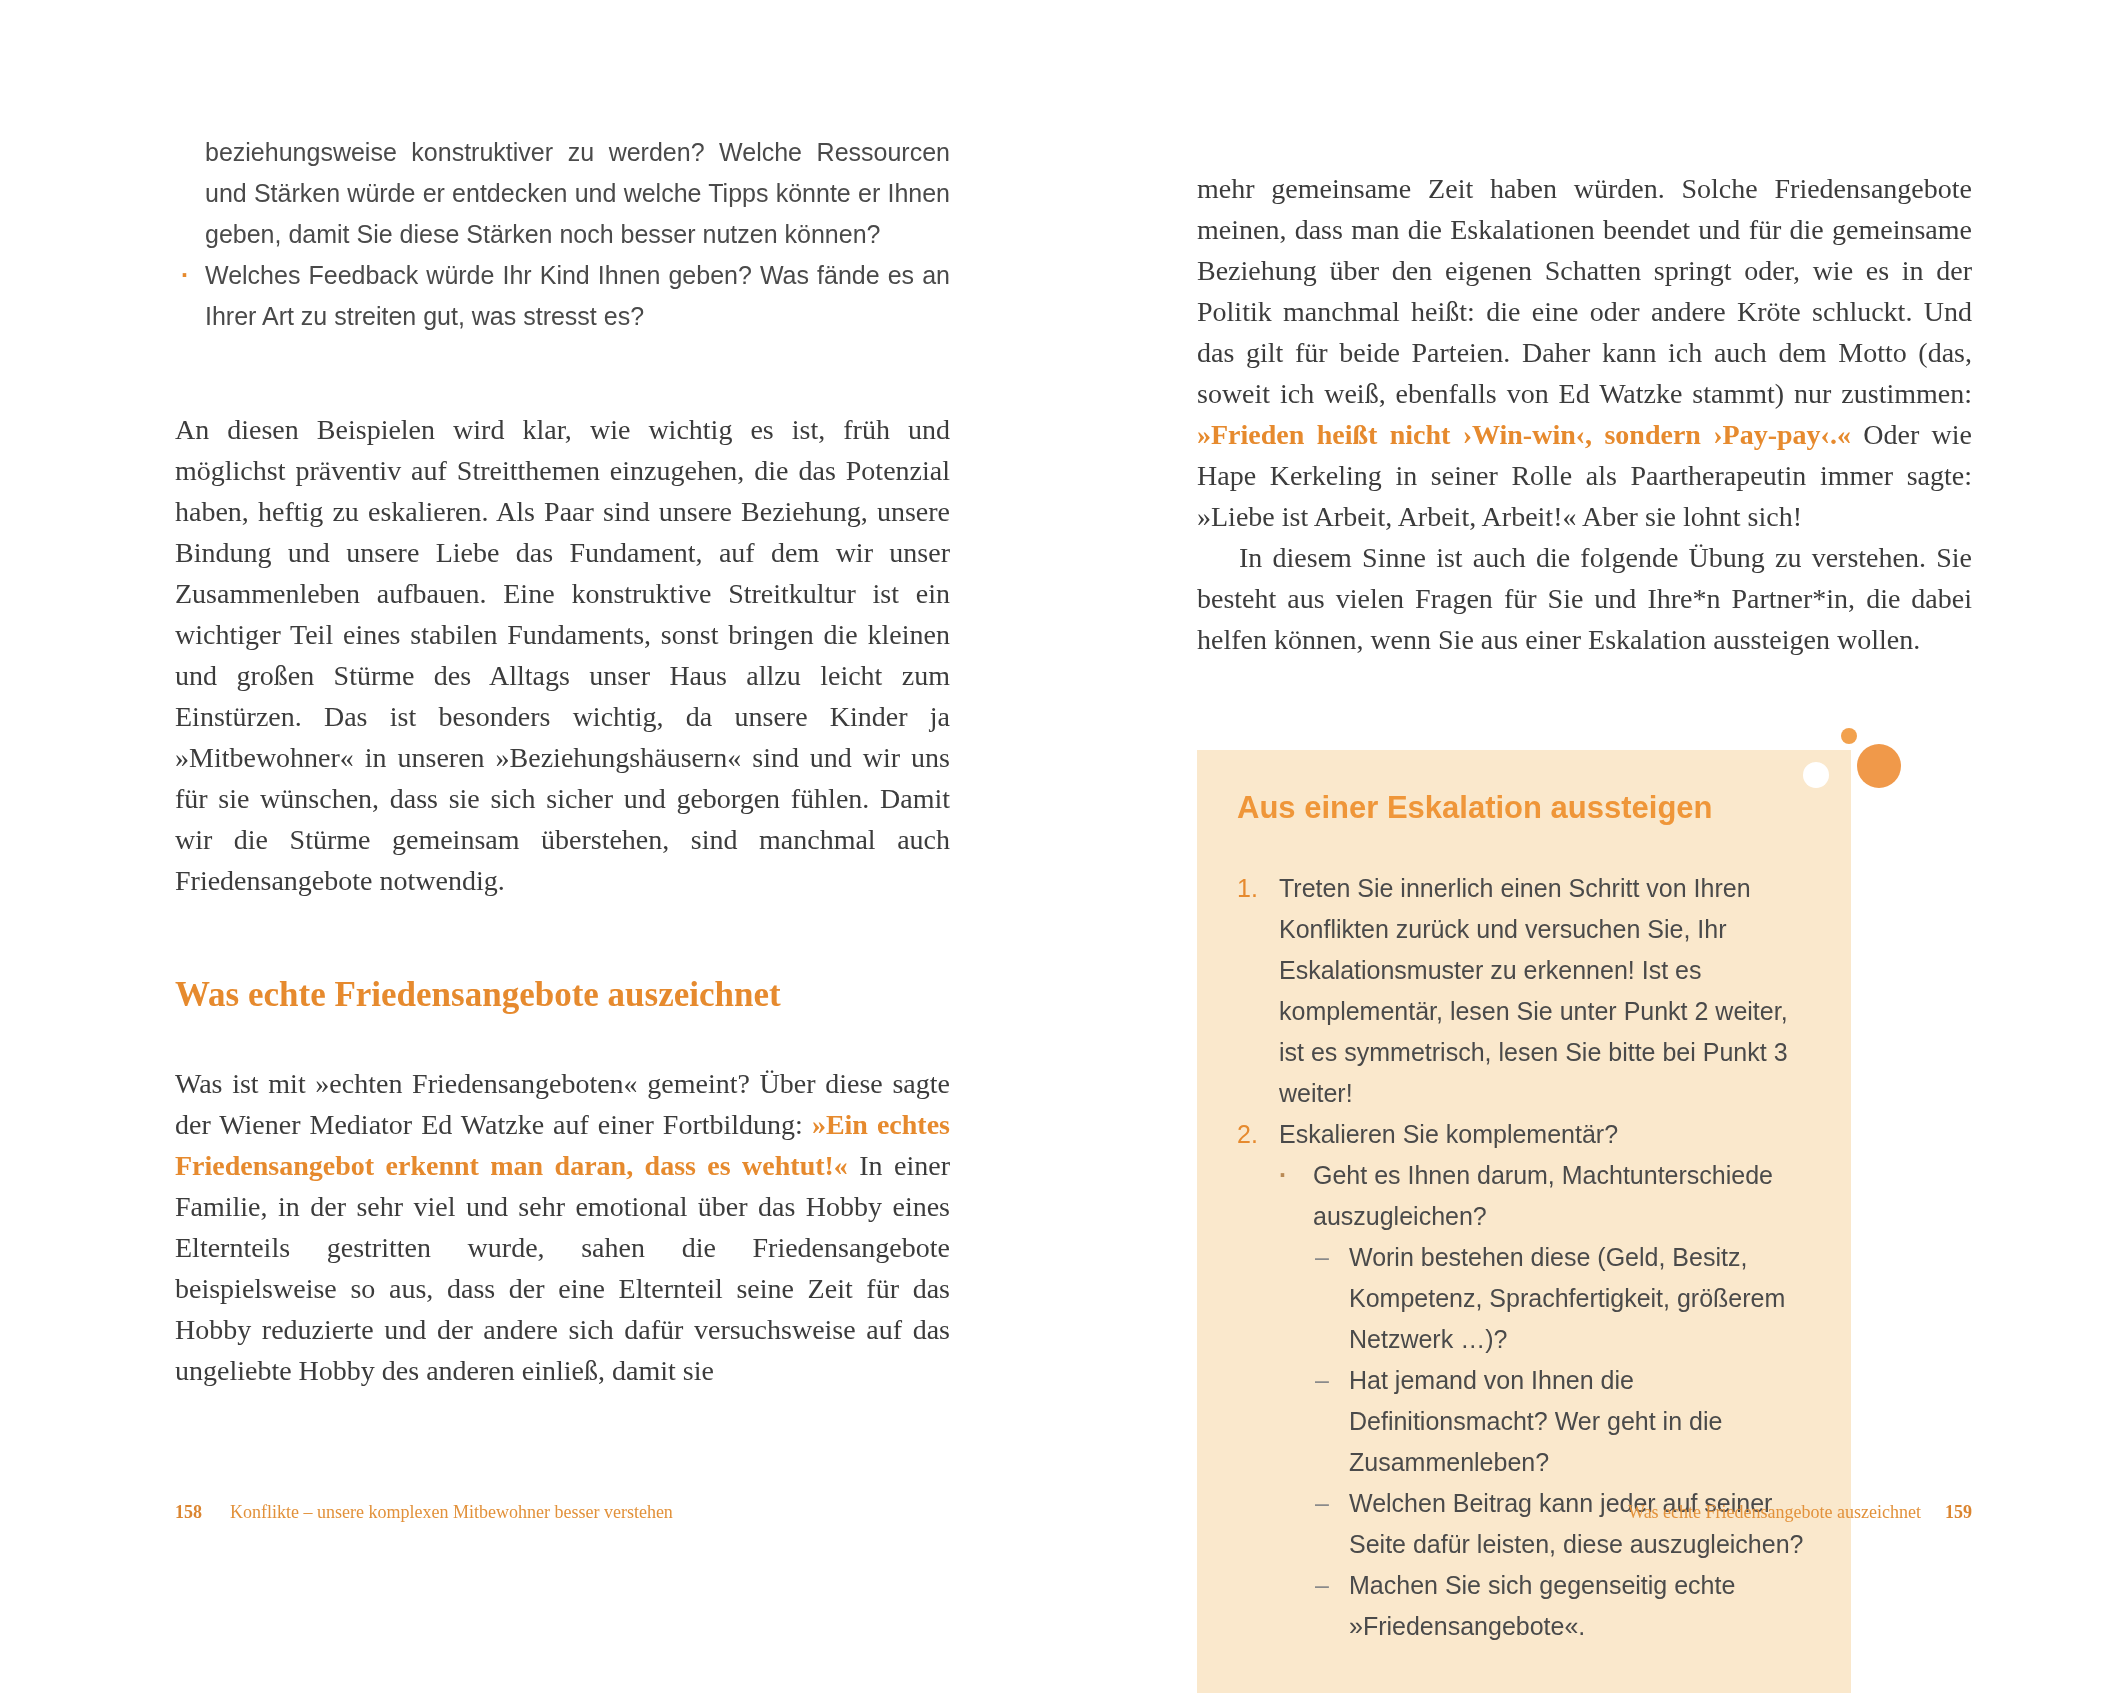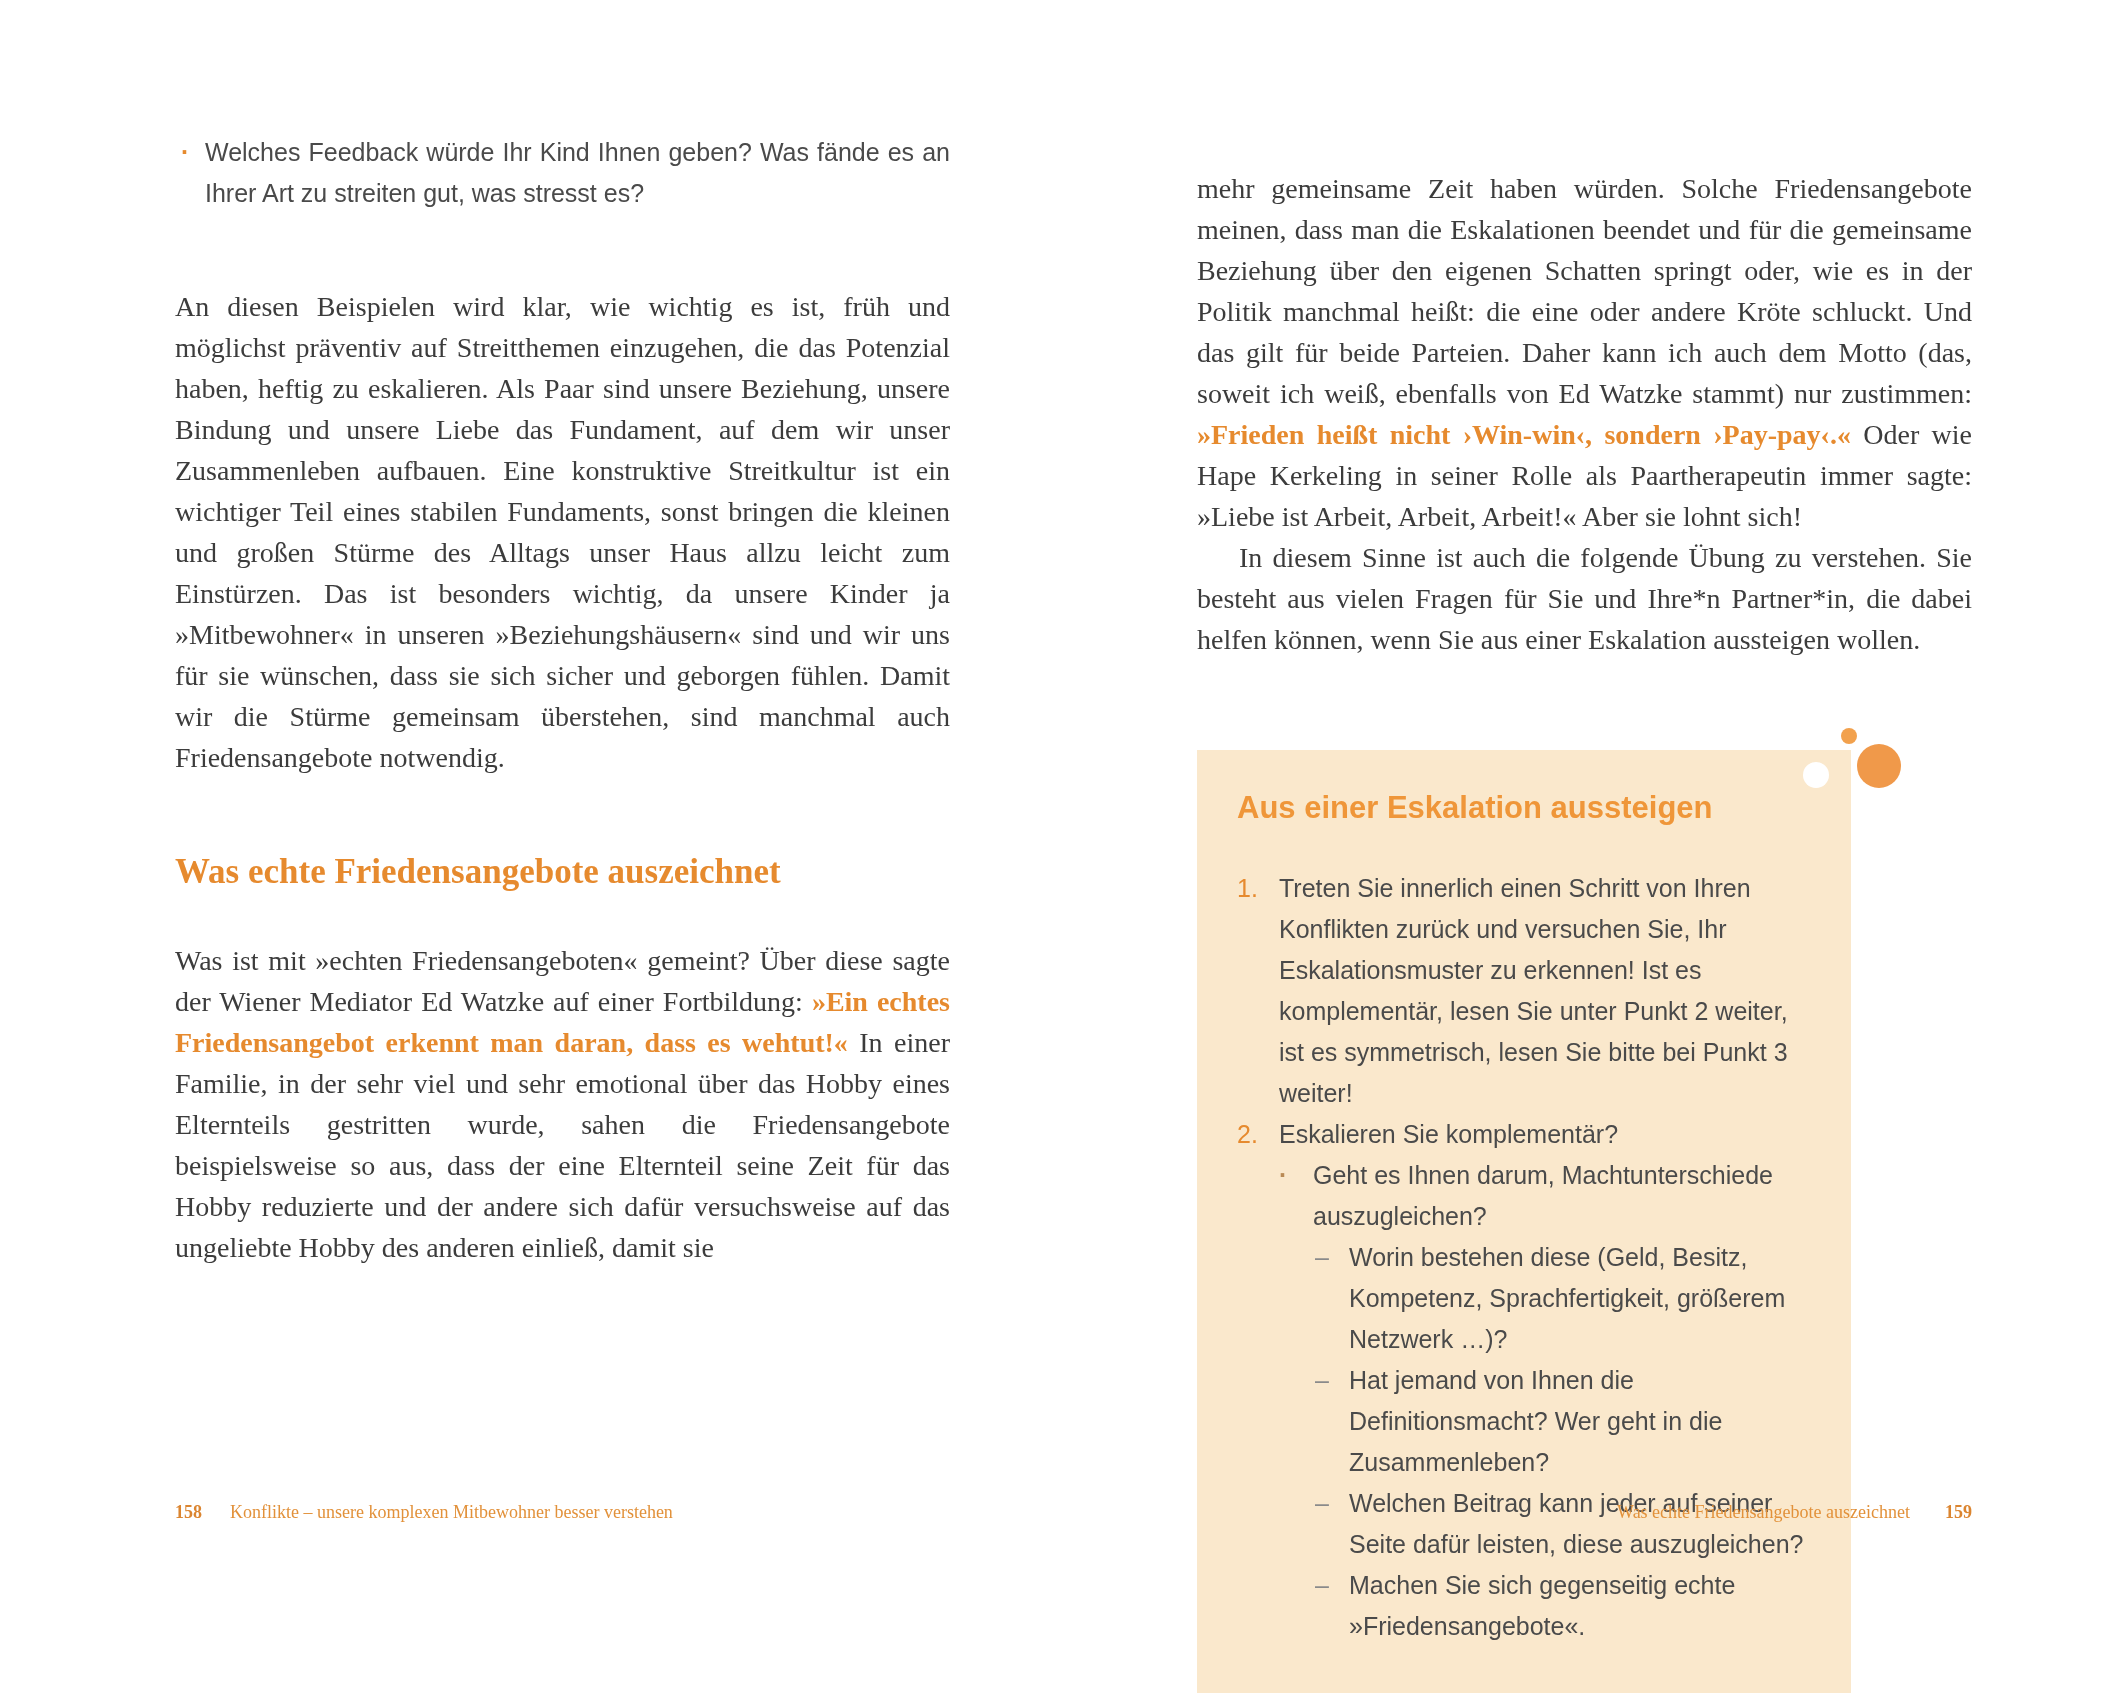--- a/index.html
+++ b/index.html
@@ -92,31 +92,34 @@
     position:absolute;
     top:1502px;
     font-family:"Liberation Serif", serif;
     font-size:18px;
     color:#e2913a;
   }
   .footer-left  { left:175px;  width:775px; text-align:left; }
   .footer-right { left:134px;  width:775px; text-align:right; }
   .page-num { font-weight:bold; color:#db8530; }
   .footer-left .page-num { margin-right:28px; }
-  .footer-right .page-num { margin-left:35px; }
+  .footer-right .page-num { margin-left:24px; }
 </style>
 </head>
 <body>
 
 <div class="spread">
 
   <section class="page page-left">
     <div class="content">
 
       <div class="bullet-list sans">
+        <div class="list-item">
+          <span class="li-text">beziehungsweise konstruktiver zu werden? Welche Ressourcen und Stärken würde er entdecken und welche Tipps könnte er Ihnen geben, damit Sie diese Stärken noch besser nutzen können?</span>
+        </div>
         <div class="list-item">
           <span class="marker">·</span>
           <span class="li-text">Welches Feedback würde Ihr Kind Ihnen geben? Was fände es an Ihrer Art zu streiten gut, was stresst es?</span>
         </div>
       </div>
 
       <p class="serif para">An diesen Beispielen wird klar, wie wichtig es ist, früh und möglichst präventiv auf Streitthemen einzugehen, die das Potenzial haben, heftig zu eskalieren. Als Paar sind unsere Beziehung, unsere Bindung und unsere Liebe das Fundament, auf dem wir unser Zusammenleben aufbauen. Eine konstruktive Streitkultur ist ein wichtiger Teil eines stabilen Fundaments, sonst bringen die kleinen und großen Stürme des Alltags unser Haus allzu leicht zum Einstürzen. Das ist besonders wichtig, da unsere Kinder ja »Mitbewohner« in unseren »Beziehungshäusern« sind und wir uns für sie wünschen, dass sie sich sicher und geborgen fühlen. Damit wir die Stürme gemeinsam überstehen, sind manchmal auch Friedensangebote notwendig.</p>
 
       <h2 class="heading">Was echte Friedensangebote auszeichnet</h2>
 

